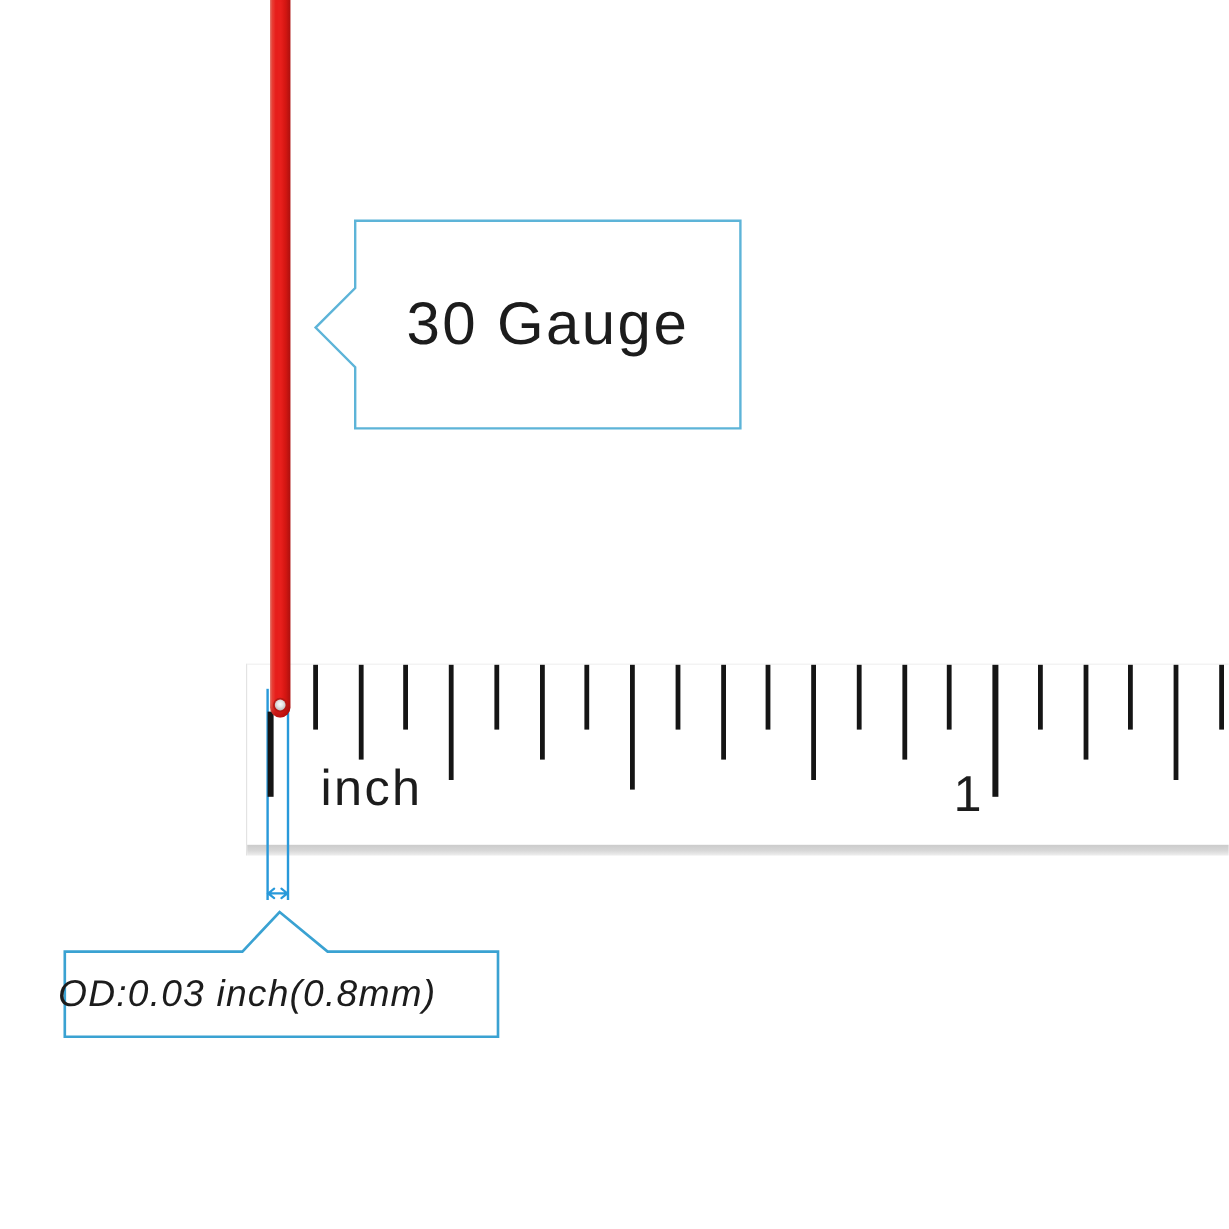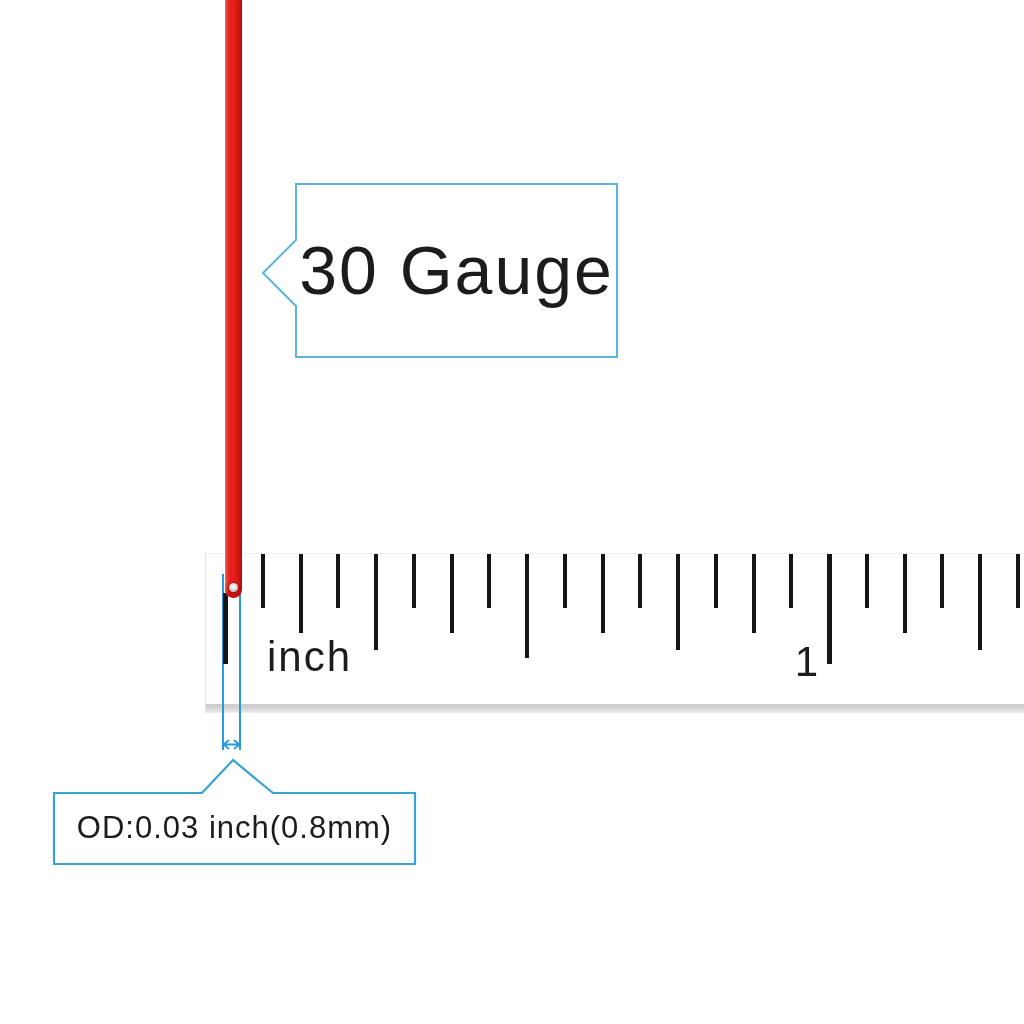--- a/index.html
+++ b/index.html
@@ -61,22 +61,22 @@
   .callout-svg{position:absolute;z-index:5;}
   .gauge-box{left:261px;top:181px;}
   .gauge-box path{fill:#ffffff;stroke:var(--callout-border-light,#5db4d8);stroke-width:2;stroke-linejoin:miter;}
   .od-box{left:51px;top:757px;}
   .od-box path{fill:#ffffff;stroke:var(--callout-border-strong,#3aa2d2);stroke-width:2.2;stroke-linejoin:miter;}
 
   .callout-text{
     position:absolute;z-index:6;display:flex;align-items:center;justify-content:center;
     line-height:1;white-space:nowrap;
   }
-  .gauge-text{left:297px;top:185px;width:319px;height:170px;font-size:68px;letter-spacing:2px;}
-  .od-text{left:56px;top:794px;width:357px;height:66px;font-size:31px;letter-spacing:1px;}
+  .gauge-text{left:297px;top:185px;width:319px;height:170px;font-size:50px;letter-spacing:2px;}
+  .od-text{left:56px;top:794px;width:300px;height:66px;font-size:31px;letter-spacing:1px;font-style:italic;}
 </style>
 </head>
 <body>
 
 <div class="stage">
 
   <div class="ruler">
     <div>
         <div class="tick" style="left: 16.5px; top: 39px; width: 5px; height: 71px;"></div>
         <div class="tick" style="left: 54.75px; top: 0px; width: 4px; height: 54px;"></div>

